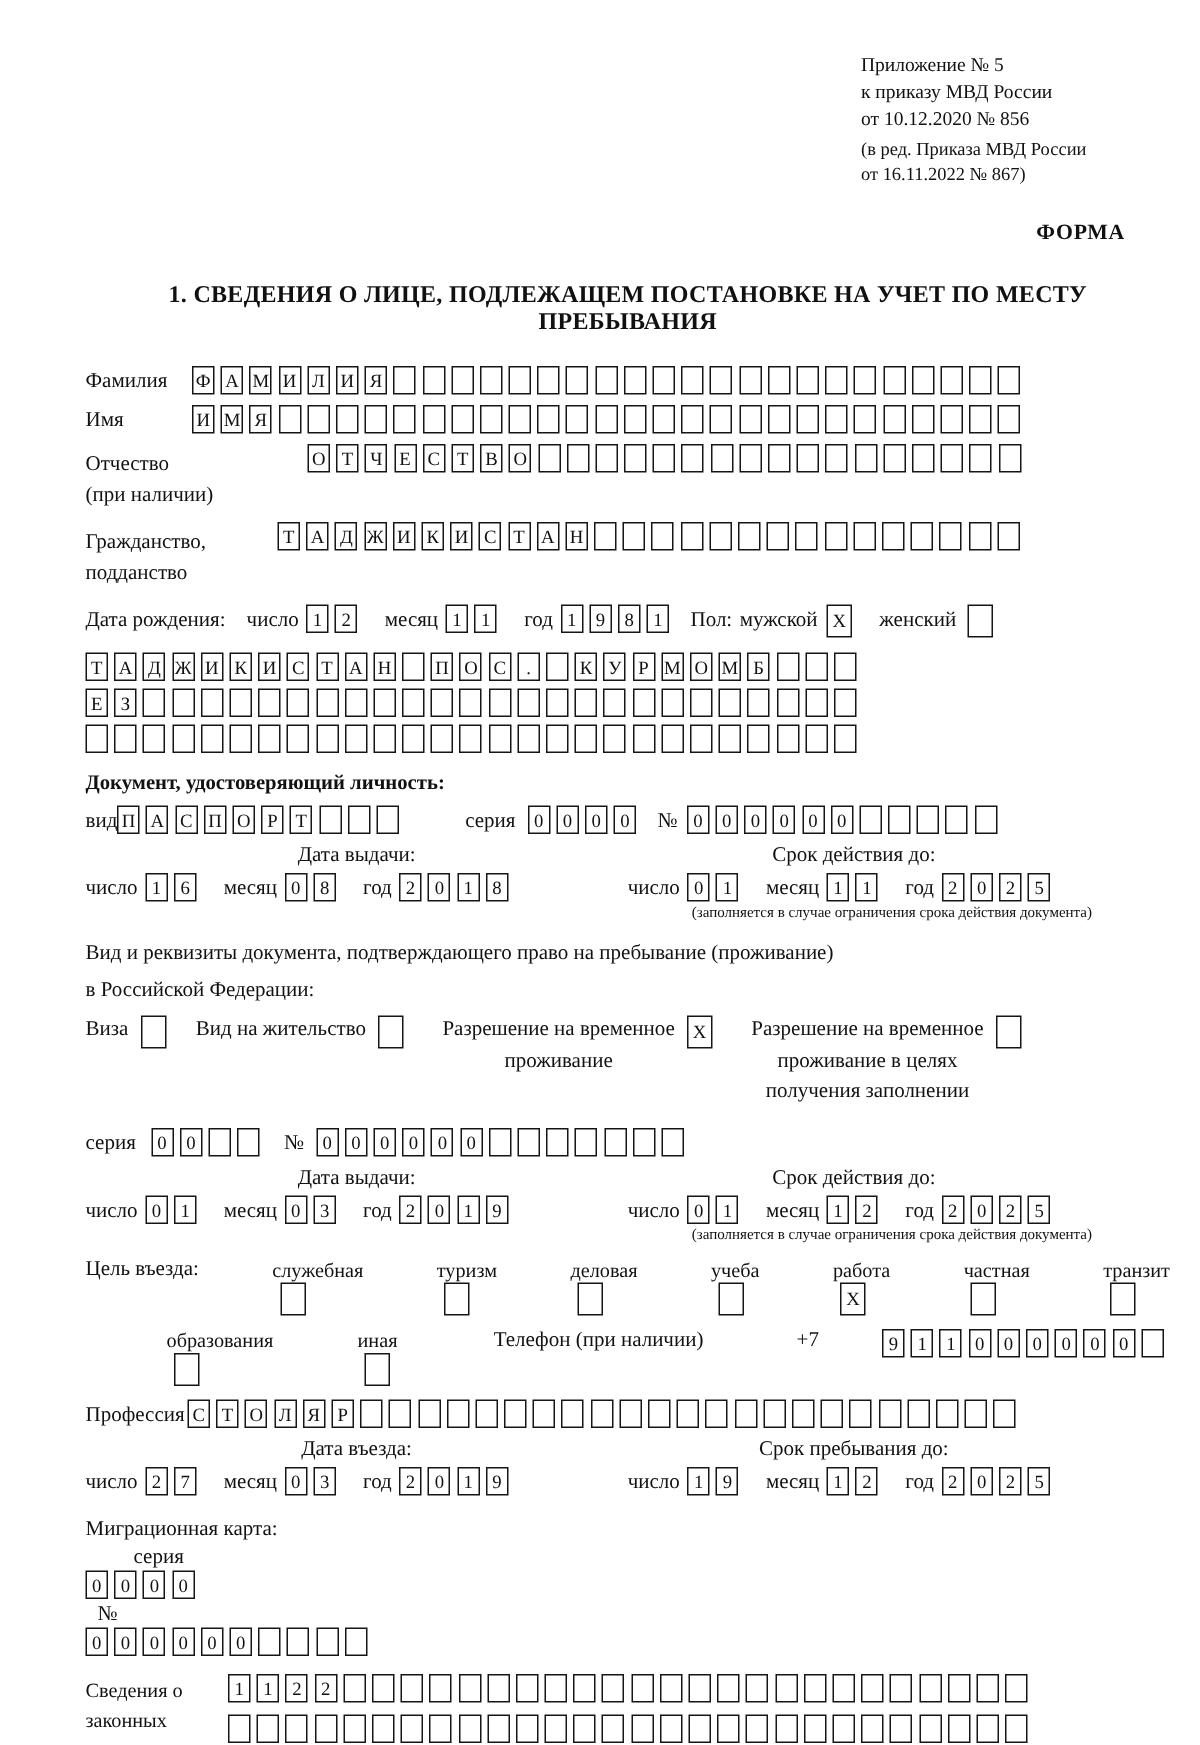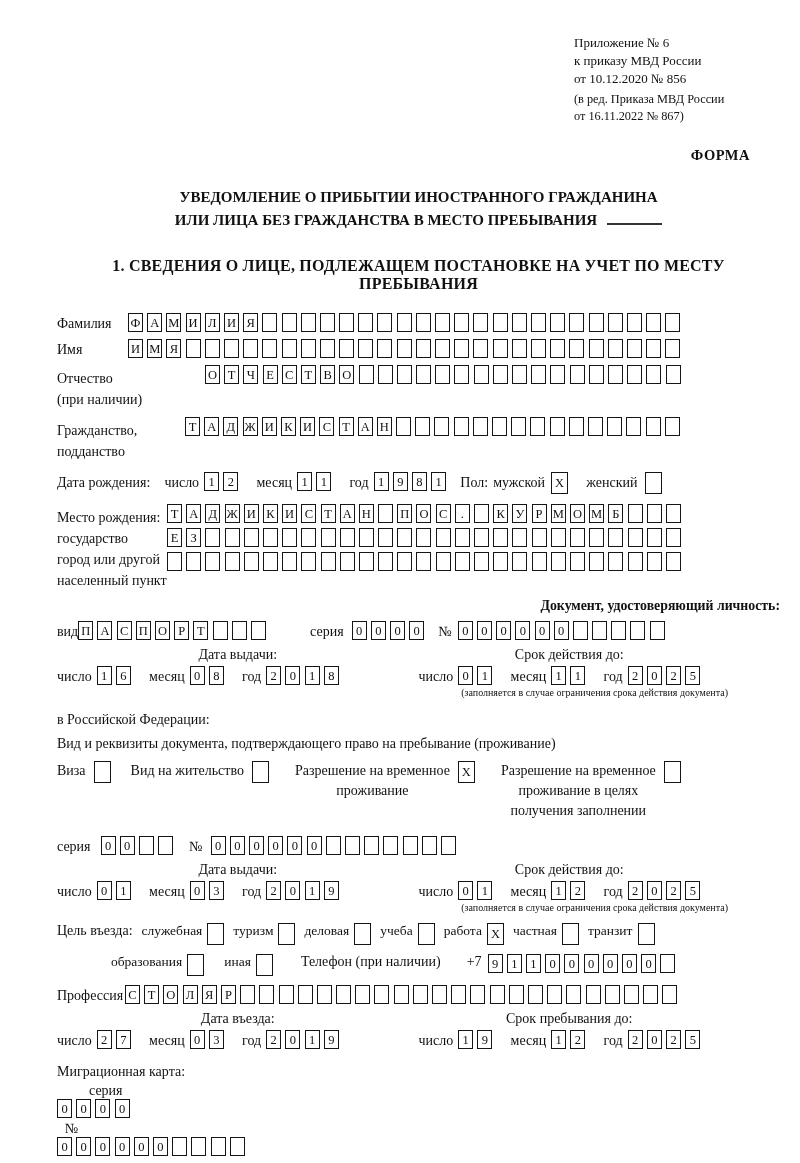--- a/index.html
+++ b/index.html
@@ -35,67 +35,61 @@
   .dg-label { margin:3px 5px 0 14px; flex:none; }
   .dg-label.first { margin-left:0; }
 
   .w70  { width:71px; }
   .w110 { width:110px; }
   .w128 { width:128px; }
   .w148 { width:148px; }
 
   .stackrows > .cells { margin-bottom:5px; }
 
-  .center-head { text-align:right; font-weight:bold; font-size:13.8px; margin:4px 0 7px 0; }
+  .center-head { text-align:left; font-weight:bold; font-size:13.8px; margin:4px 0 7px 0; }
 
   .dates-block { display:flex; margin-top:3px; }
   .dates-col { width:50%; }
   .dates-col .dates-title { text-align:center; margin-bottom:3px; }
   .dates-col.right .dates-title { padding-right:60px; }
   .note { text-align:right; padding-right:52px; font-size:10px; margin:2px 0 10px 0; }
 
   .para { line-height:1.75; margin-bottom:4px; }
 
   .opts { display:flex; align-items:flex-start; margin:4px 0 14px 0; }
   .opt { display:flex; align-items:flex-start; flex:none; }
   .opt .cap { text-align:center; line-height:1.45; }
   .opt .cell { margin-left:8px; margin-right:0; } .gap26 { margin-left:26px; } .gap20 { margin-left:20px; }
 
-  .purpose-row { display:flex; align-items:flex-start; font-size:13.5px; margin-bottom:9px; }
-  .purpose-row .opt { margin-left:9px; }
+  .purpose-row { display:flex; align-items:flex-start; font-size:13.5px; margin-bottom:9px;justify-content:space-between; }
+  .purpose-row .opt { margin-left:9px;flex-direction:column; }
   .purpose-row .opt .cell { margin-left:5px; }
   .purpose-row .opt:first-of-type { margin-left:6px; }
   .indent105 { padding-left:48px; }
 
   .mig-series { margin-left:32px; }
 
   .reps-caption { font-size:12.6px; text-align:center; padding-left:110px; margin-top:8px; }
 </style>
 </head>
 <body>
 
 <div class="page">
 
   <div class="hdr-block">
-    <div>Приложение № 6</div>
+    <div>Приложение № 5</div>
     <div>к приказу МВД России</div>
     <div>от 10.12.2020 № 856</div>
     <div class="rev">
       <div>(в ред. Приказа МВД России</div>
       <div>от 16.11.2022 № 867)</div>
     </div>
   </div>
   <div class="forma">ФОРМА</div>
 
-  <div class="title">
-    <div>УВЕДОМЛЕНИЕ О ПРИБЫТИИ ИНОСТРАННОГО ГРАЖДАНИНА</div>
-    <div>
-      <span>ИЛИ ЛИЦА БЕЗ ГРАЖДАНСТВА В МЕСТО ПРЕБЫВАНИЯ</span><span class="blank-line"></span>
-    </div>
-  </div>
 
   <div class="sect">1. СВЕДЕНИЯ О ЛИЦЕ, ПОДЛЕЖАЩЕМ ПОСТАНОВКЕ НА УЧЕТ ПО МЕСТУ ПРЕБЫВАНИЯ</div>
 
   <div class="row">
     <span class="lbl w70">Фамилия</span>
     <span class="cells">
         <span class="cell">Ф</span>
         <span class="cell">А</span>
         <span class="cell">М</span>
         <span class="cell">И</span>
@@ -251,26 +245,20 @@
     <span class="cells">
         <span class="cell checkbox">X</span>
       </span>
     <span class="lbl" style="margin-left:14px;margin-right:8px;">женский</span>
     <span class="cells">
         <span class="cell checkbox"></span>
       </span>
   </div>
 
   <div class="row" style="margin-top:10px;">
-    <span class="lbl lbl2 w110">
-      <div>Место рождения:</div>
-      <div>государство</div>
-      <div>город или другой</div>
-      <div>населенный пункт</div>
-    </span>
     <span class="stackrows">
       <span class="cells">
           <span class="cell">Т</span>
           <span class="cell">А</span>
           <span class="cell">Д</span>
           <span class="cell">Ж</span>
           <span class="cell">И</span>
           <span class="cell">К</span>
           <span class="cell">И</span>
           <span class="cell">С</span>
@@ -424,22 +412,22 @@
           <span class="cell">2</span>
           <span class="cell">0</span>
           <span class="cell">2</span>
           <span class="cell">5</span>
         </span>
     </div>
   </div>
   <div class="note">(заполняется в случае ограничения срока действия документа)</div>
 
   <div class="para">
+    <div>Вид и реквизиты документа, подтверждающего право на пребывание (проживание)</div>
     <div>в Российской Федерации:</div>
-    <div>Вид и реквизиты документа, подтверждающего право на пребывание (проживание)</div>
   </div>
 
   <div class="opts">
     <span class="opt">
       <span class="cap">Виза</span>
       <span class="cells">
           <span class="cell checkbox"></span>
         </span>
     </span>
     <span class="opt gap20">

